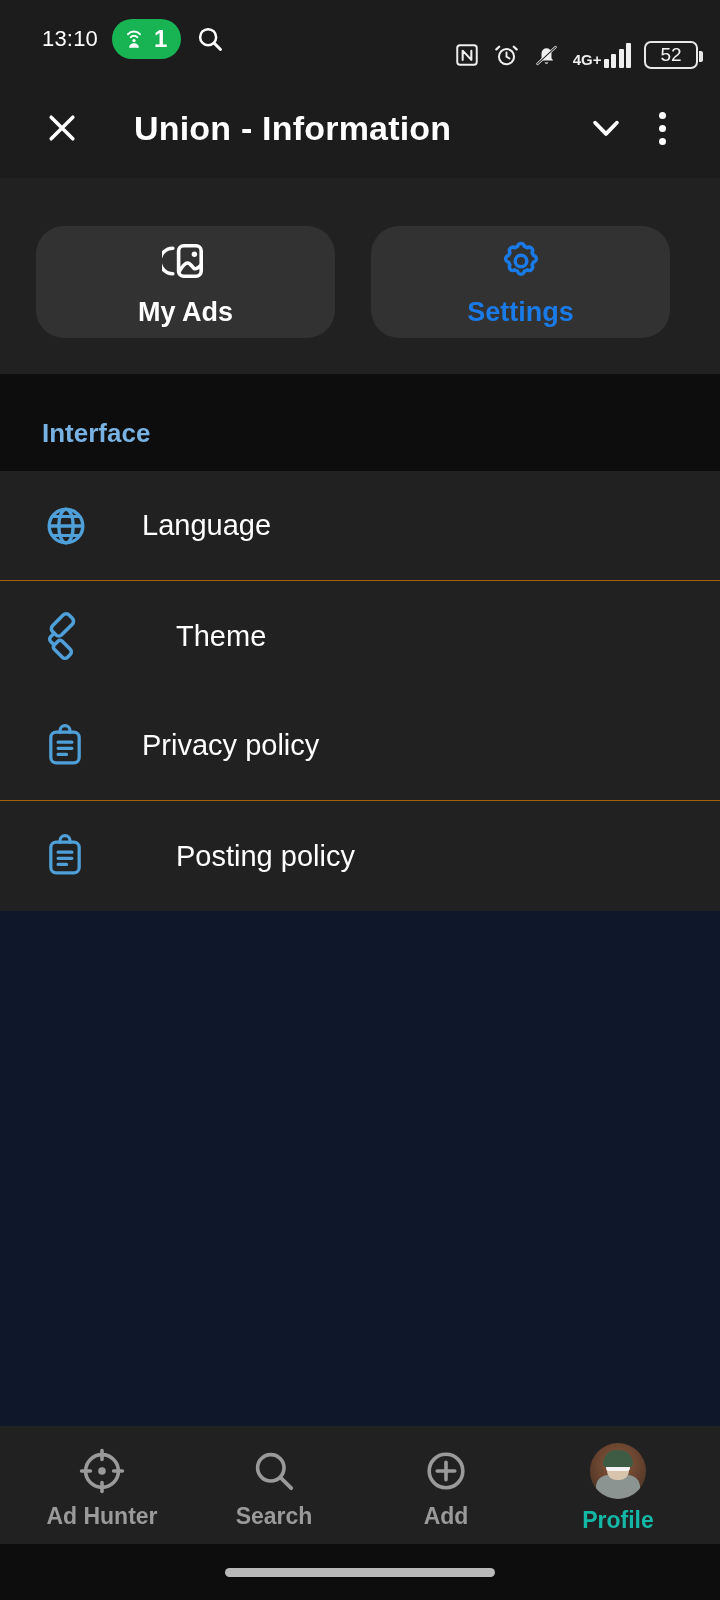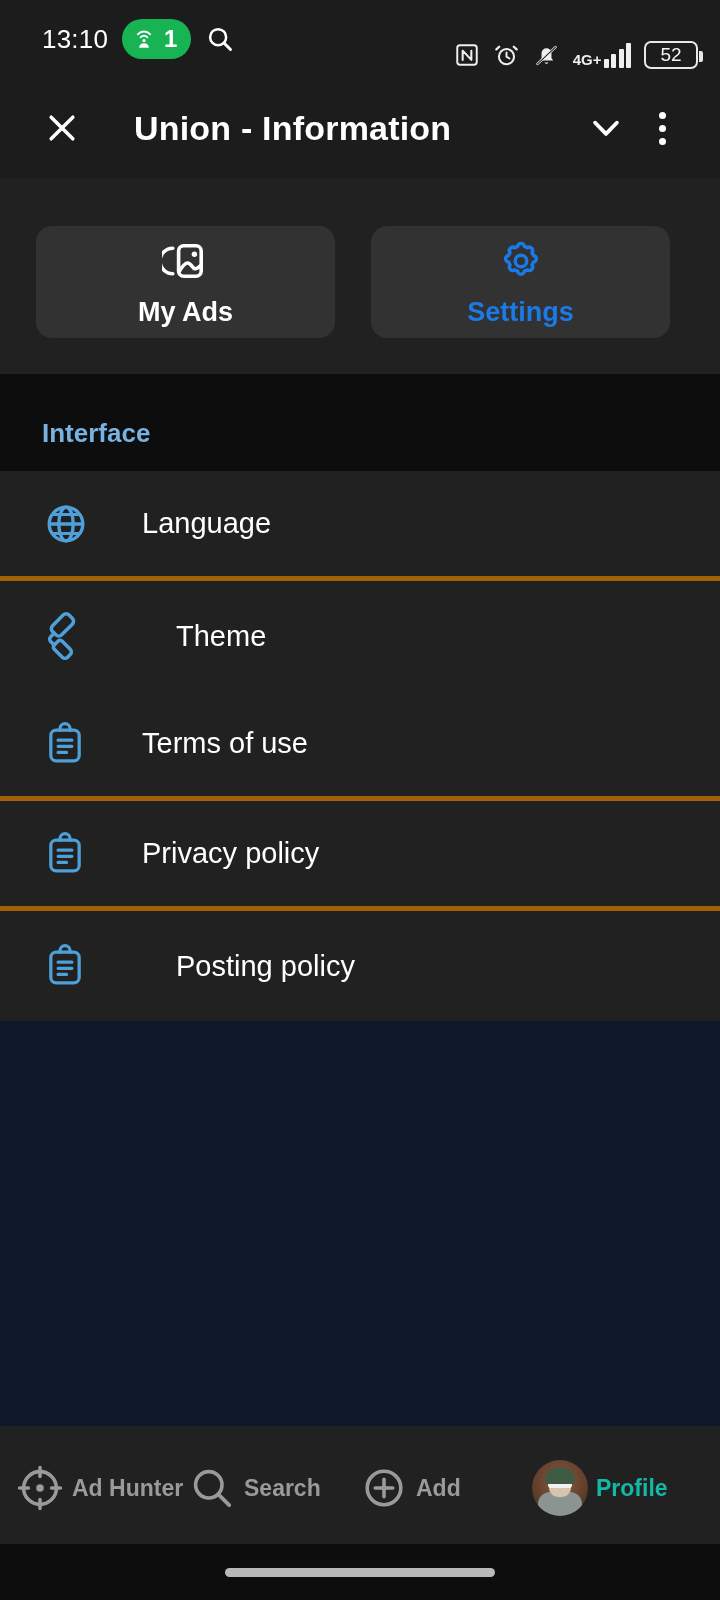--- a/index.html
+++ b/index.html
@@ -11,21 +11,21 @@
   }
   #screen { position:relative; width:720px; height:1600px; background:#0d0d0d; display:flex; flex-direction:column; }
 
   
   .statusbar {
     height:78px; background:#1c1c1c; flex:0 0 78px;
     display:flex; align-items:center; justify-content:space-between;
     padding:0 22px 0 42px;
   }
   .sb-left { display:flex; align-items:center; gap:14px; }
-  .sb-clock { color:#ffffff; font-size:26px; font-weight:400; letter-spacing:.2px; }
+  .sb-clock { color:#ffffff; font-size:22px; font-weight:400; letter-spacing:.2px; }
   .hotspot-chip {
     display:flex; align-items:center; gap:7px;
     background:#18b352; border-radius:22px; height:40px; padding:0 14px 0 9px;
   }
   .hotspot-chip .cnt { color:#fff; font-size:24px; font-weight:600; }
   .sb-right { display:flex; align-items:center; gap:13px;margin-top:32px; }
   .batt {
     width:54px; height:28px; border:2.5px solid #e8e8e8; border-radius:7px;
     display:flex; align-items:center; justify-content:center; position:relative;
   }
@@ -51,49 +51,49 @@
   .ab-btn { width:56px; height:56px; display:flex; align-items:center; justify-content:center; }
   .kebab { display:flex; flex-direction:column; gap:6px; align-items:center; }
   .kebab i { width:7px; height:7px; border-radius:50%; background:#fff; display:block; }
 
   
   .tabstrip {
     background:#212121; flex:0 0 196px; height:196px;
     display:flex; gap:36px; padding:48px 50px 36px 36px; align-items:stretch;
   }
   .tabcard {
-    flex:1; background:#323232; border-radius:16px;
+    flex:1; background:#323232; border-radius:28px;
     display:flex; flex-direction:column; align-items:center; justify-content:center; gap:12px;
   }
   .tabcard .tab-label { font-size:27px; font-weight:700; }
   .tab-inactive .tab-label { color:#ffffff; }
   .tab-active .tab-label { color:#1a7ae8; }
 
   
   .content { flex:1; background:#0f172a; overflow:hidden; }
   .sec-head {
     background:#0d0d0d; padding:40px 0 22px 42px;
   }
   .sec-head.first { padding-top:44px; }
   .sec-head span { color:#78b2e2; font-size:26px; font-weight:700; }
   .rows { background:#212121; }
   .row {
     height:110px; display:flex; align-items:center; padding:0 42px;
-    border-bottom:5px solid #a16207;
+    border-bottom:1px solid #a16207;
   }
   .row:last-child { border-bottom:none;gap:34px; }
   .row-ico { width:58px; display:flex; align-items:center; justify-content:flex-start; }
   .row-label { color:#ffffff; font-size:29px; font-weight:400; margin-left:42px; }
 
   
   .bottomnav {
     flex:0 0 118px; height:118px; background:#212121;
     display:flex; align-items:center; justify-content:space-around; padding:10px 16px 4px;
   }
-  .nav-item { display:flex; flex-direction:row; align-items:center; gap:8px; width:176px; }
+  .nav-item { display:flex; flex-direction:column; align-items:center; gap:8px; width:176px; }
   .nav-label { font-size:23px; font-weight:700; color:#9a9a9a; }
   .nav-item.active .nav-label { color:#14b8a6; }
   .avatar {
     width:56px; height:56px; border-radius:50%; overflow:hidden; position:relative;
     background:radial-gradient(circle at 50% 38%, #8a5a3a 0%, #6b4530 45%, #3b2a20 100%);
   }
   .avatar .hat { position:absolute; left:13px; top:7px; width:30px; height:17px; background:#3e5c44; border-radius:15px 15px 4px 4px; }
   .avatar .face { position:absolute; left:17px; top:18px; width:22px; height:19px; background:#d8c3ad; border-radius:9px; }
   .avatar .shades { position:absolute; left:16px; top:22px; width:24px; height:6px; background:#f2f2f2; border-radius:3px; }
   .avatar .body { position:absolute; left:6px; bottom:0; width:44px; height:24px; background:#8b9490; border-radius:12px 12px 0 0; }
@@ -230,30 +230,20 @@
 
     <div class="rows">
       <div class="row">
         <div class="row-ico">
           <svg width="46" height="46" viewBox="0 0 24 24">
             <rect x="4.6" y="4.8" width="14.8" height="16" rx="2.8" fill="none" stroke="#4f9fd8" stroke-width="1.7"></rect>
             <path d="M9.4 4.9V4a2.6 2.6 0 0 1 5.2 0v.9" fill="none" stroke="#4f9fd8" stroke-width="1.7" stroke-linecap="round"></path>
             <path d="M8.4 10h7.2M8.4 13.2h7.2M8.4 16.4h4.4" stroke="#4f9fd8" stroke-width="1.7" stroke-linecap="round"></path>
           </svg>
         </div>
-        <div class="row-label">Terms of use</div>
-      </div>
-      <div class="row">
-        <div class="row-ico">
-          <svg width="46" height="46" viewBox="0 0 24 24">
-            <rect x="4.6" y="4.8" width="14.8" height="16" rx="2.8" fill="none" stroke="#4f9fd8" stroke-width="1.7"></rect>
-            <path d="M9.4 4.9V4a2.6 2.6 0 0 1 5.2 0v.9" fill="none" stroke="#4f9fd8" stroke-width="1.7" stroke-linecap="round"></path>
-            <path d="M8.4 10h7.2M8.4 13.2h7.2M8.4 16.4h4.4" stroke="#4f9fd8" stroke-width="1.7" stroke-linecap="round"></path>
-          </svg>
-        </div>
         <div class="row-label">Privacy policy</div>
       </div>
       <div class="row">
         <div class="row-ico">
           <svg width="46" height="46" viewBox="0 0 24 24">
             <rect x="4.6" y="4.8" width="14.8" height="16" rx="2.8" fill="none" stroke="#4f9fd8" stroke-width="1.7"></rect>
             <path d="M9.4 4.9V4a2.6 2.6 0 0 1 5.2 0v.9" fill="none" stroke="#4f9fd8" stroke-width="1.7" stroke-linecap="round"></path>
             <path d="M8.4 10h7.2M8.4 13.2h7.2M8.4 16.4h4.4" stroke="#4f9fd8" stroke-width="1.7" stroke-linecap="round"></path>
           </svg>
         </div>

